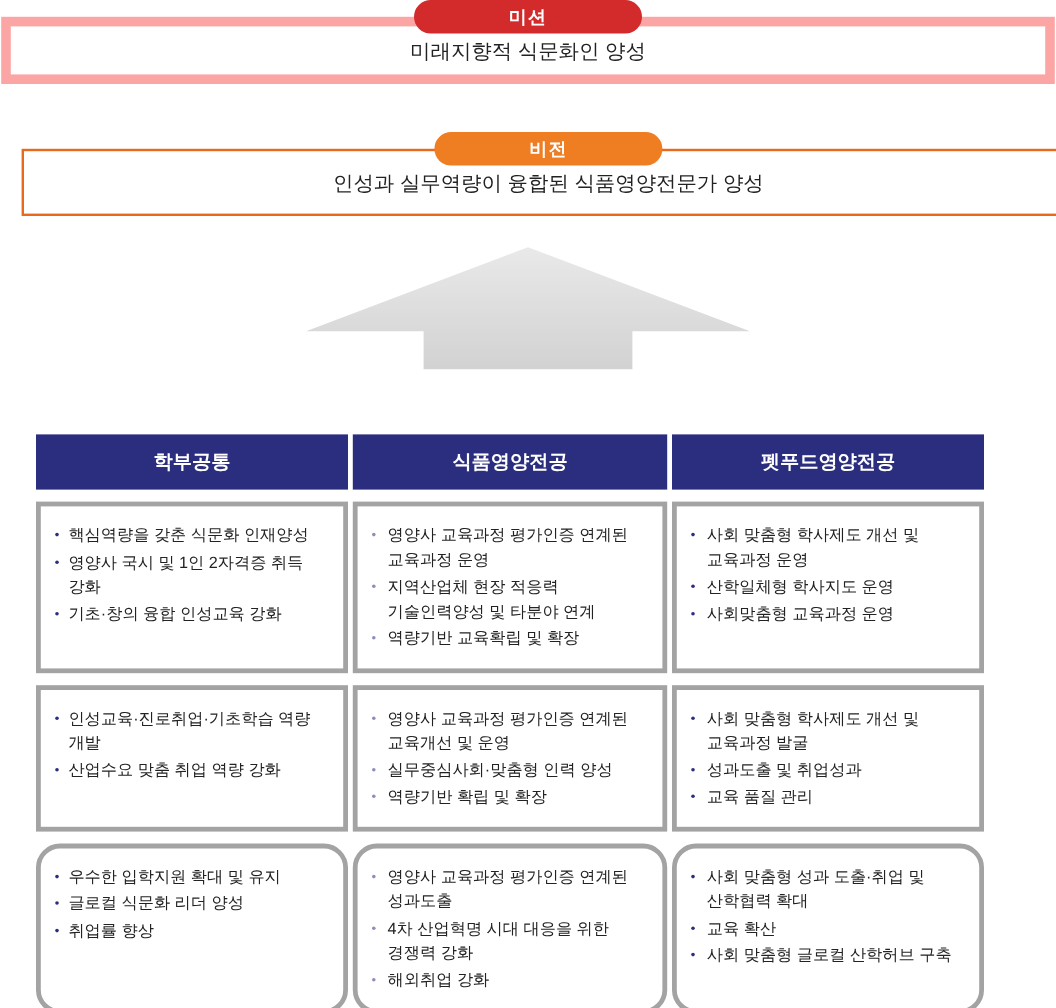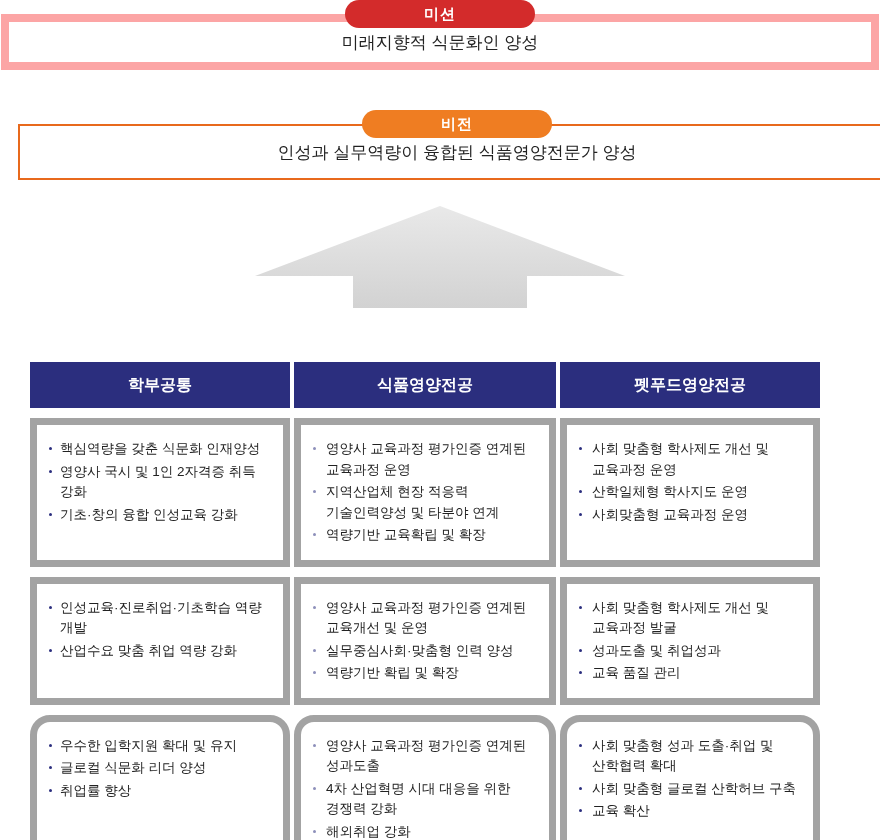--- a/index.html
+++ b/index.html
@@ -90,21 +90,21 @@
     display: flex;
     align-items: center;
     justify-content: center;
   }
   .head-cell.mid { flex: 0 0 262px; }
 
   .body-cell {
     flex: 0 0 260px;
     box-sizing: border-box;
     min-height: 110px;
-    border: 7px solid #a3a3a3;
+    border: 4px solid #a3a3a3;
     padding: 14px 12px 12px 12px;
     background: #ffffff;
   }
   .body-cell.mid { flex: 0 0 262px; }
 
   .row-0 .body-cell { min-height: 122px; }
   .row-1 .body-cell { min-height: 112px; }
   .row-2 .body-cell { min-height: 124px; border-radius: 20px; }
 
   .bullet-list {
@@ -231,19 +231,19 @@
     <div class="body-cell mid col-1">
       <ul class="bullet-list">
         <li>영양사 교육과정 평가인증 연계된 성과도출</li>
         <li>4차 산업혁명 시대 대응을 위한 경쟁력 강화</li>
         <li>해외취업 강화</li>
       </ul>
     </div>
     <div class="body-cell col-2">
       <ul class="bullet-list">
         <li>사회 맞춤형  성과 도출·취업 및 산학협력 확대</li>
+        <li>교육 확산</li>
         <li>사회 맞춤형 글로컬 산학허브 구축</li>
-        <li>교육 확산</li>
       </ul>
     </div>
   </div>
 
 </div>
 
 </body></html>

